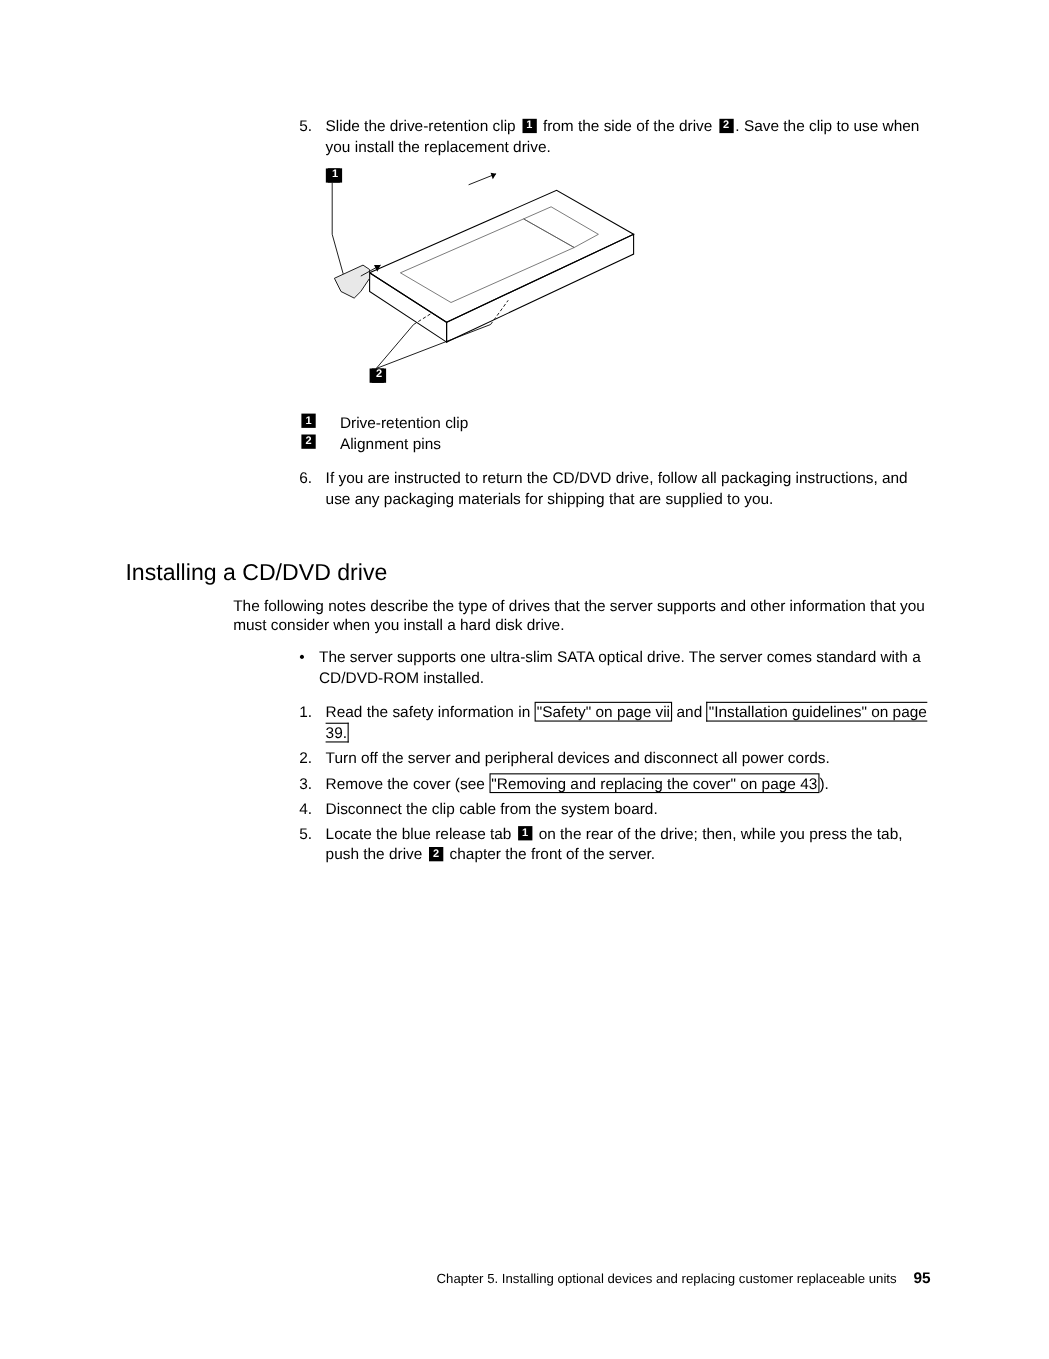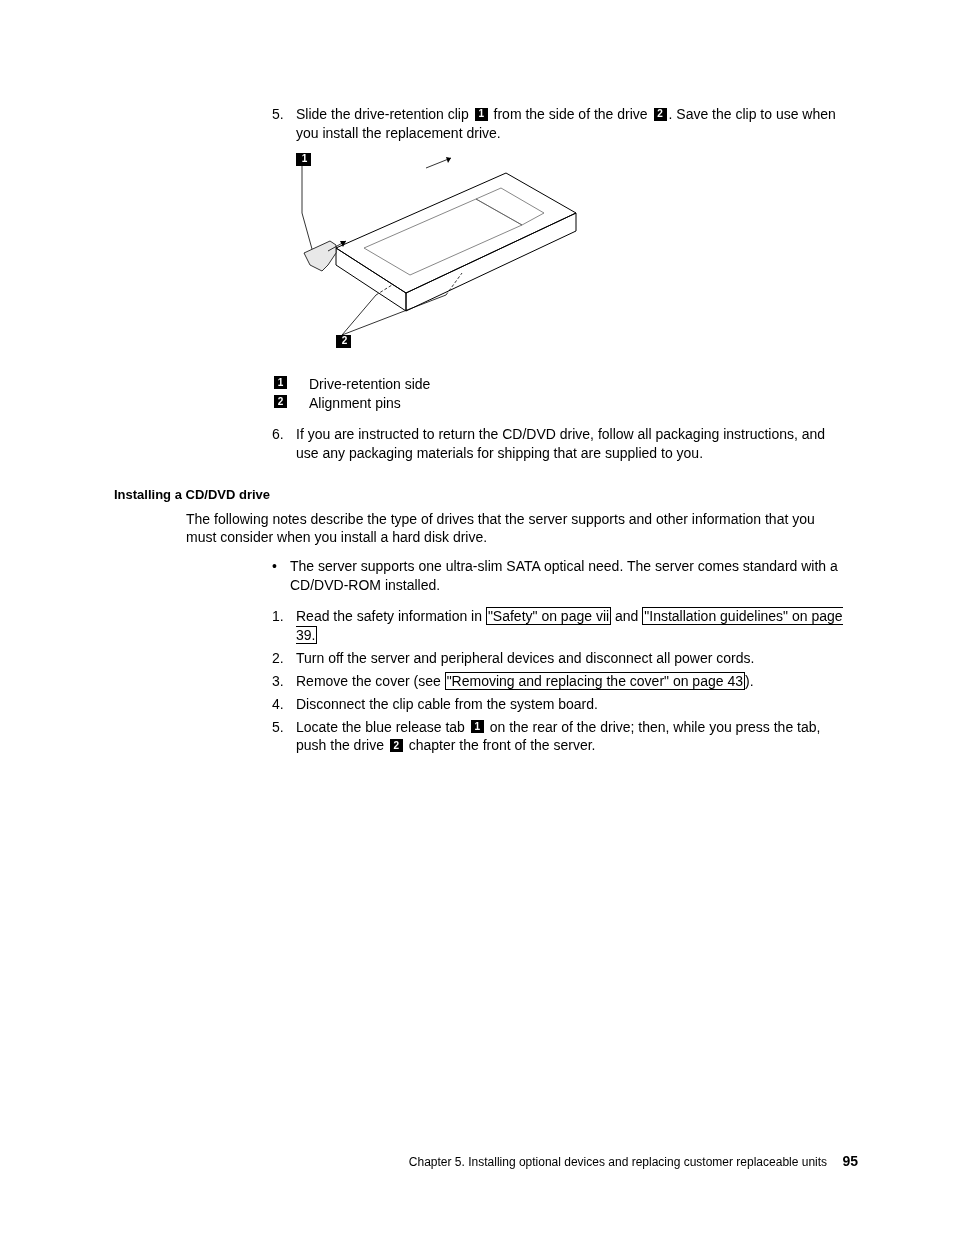--- a/index.html
+++ b/index.html
@@ -60,26 +60,26 @@
   .legend-row {
     display: flex;
     align-items: center;
     margin-bottom: 3px;
     font-size: 14px;
   }
   .legend-row .callout {
     margin-right: 22px;
   }
   h2.section {
-    font-size: 13px;
-    font-weight: bold;
-    margin: 24px 0 8px 0;
+    font-size: 21px;
+    font-weight: normal;
+    margin: 46px 0 8px 0;
   }
   .body-text {
-    margin: 0 0 10px 72px;
+    margin: 0 0 10px 98px;
     line-height: 1.35;
   }
   .bullets {
     list-style: none;
     padding: 0;
     margin: 0 0 12px 158px;
   }
   .bullets > li {
     display: flex;
     margin-bottom: 7px;
@@ -96,21 +96,21 @@
   }
   .link {
     color: #000;
     text-decoration: none;
     border: 1px solid #000;
     padding: 0 1px;
   }
   .footer {
     position: absolute;
     bottom: 66px;
-    right: 96px;
+    right: 108px;
     font-size: 12px;
   }
   .footer .pagenum {
     font-weight: bold;
     font-size: 14px;
     margin-left: 12px;
   }
 </style>
 </head>
 <body>
@@ -159,42 +159,42 @@
       <line x1="80" y1="142" x2="96" y2="132" stroke="#000" stroke-width="0.8" stroke-dasharray="3,2"></line>
       <line x1="150" y1="142" x2="166" y2="120" stroke="#000" stroke-width="0.8" stroke-dasharray="3,2"></line>
     </svg>
     <span class="callout" style="position:absolute;left:0;top:0;">1</span>
     <span class="callout" style="position:absolute;left:40px;top:182px;">2</span>
   </div>
 
   <div class="legend">
     <div class="legend-row">
       <span class="callout">1</span>
-      <span>Drive-retention side</span>
+      <span>Drive-retention clip</span>
     </div>
     <div class="legend-row">
       <span class="callout">2</span>
       <span>Alignment pins</span>
     </div>
   </div>
 
   <ol class="num-list">
     <li>
       <span class="marker">6.</span>
       <span class="content">If you are instructed to return the CD/DVD drive, follow all packaging instructions, and use any packaging materials for shipping that are supplied to you.</span>
     </li>
   </ol>
 
   <h2 class="section">Installing a CD/DVD drive</h2>
 
   <p class="body-text">The following notes describe the type of drives that the server supports and other information that you must consider when you install a hard disk drive.</p>
 
   <ul class="bullets">
     <li>
-        <span class="content">The server supports one ultra-slim SATA optical need. The server comes standard with a CD/DVD-ROM installed.</span>
+        <span class="content">The server supports one ultra-slim SATA optical drive. The server comes standard with a CD/DVD-ROM installed.</span>
       </li>
   </ul>
 
 
   <ol class="num-list">
     <li>
       <span class="marker">1.</span>
       <span class="content">
         <span>Read the safety information in </span><a href="#" class="link">"Safety" on page vii</a><span> and </span><a href="#" class="link">"Installation guidelines" on page 39.</a><span></span>
       </span>

